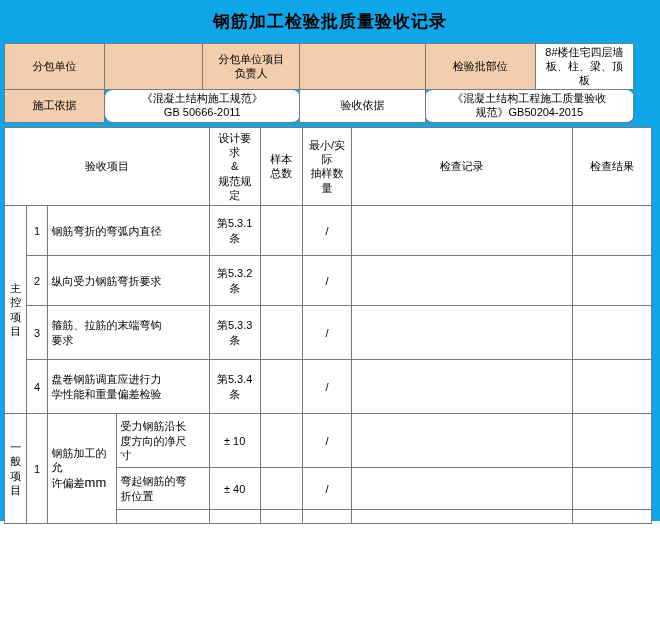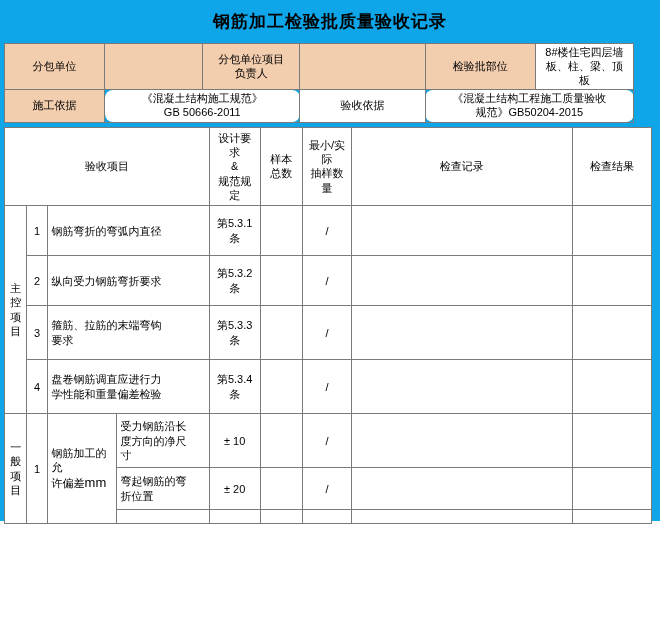--- a/index.html
+++ b/index.html
@@ -237,21 +237,21 @@
         <td>受力钢筋沿长<br>度方向的净尺<br>寸</td>
         <td class="ctr">± 10</td>
         <td></td>
         <td class="gray">/</td>
         <td></td>
         <td></td>
       </tr>
 
       <tr style="height:42px">
         <td>弯起钢筋的弯<br>折位置</td>
-        <td class="ctr">± 20</td>
+        <td class="ctr">± 40</td>
         <td></td>
         <td class="gray">/</td>
         <td></td>
         <td></td>
       </tr>
 
       <tr style="height:14px">
         <td></td>
         <td></td>
         <td></td>

